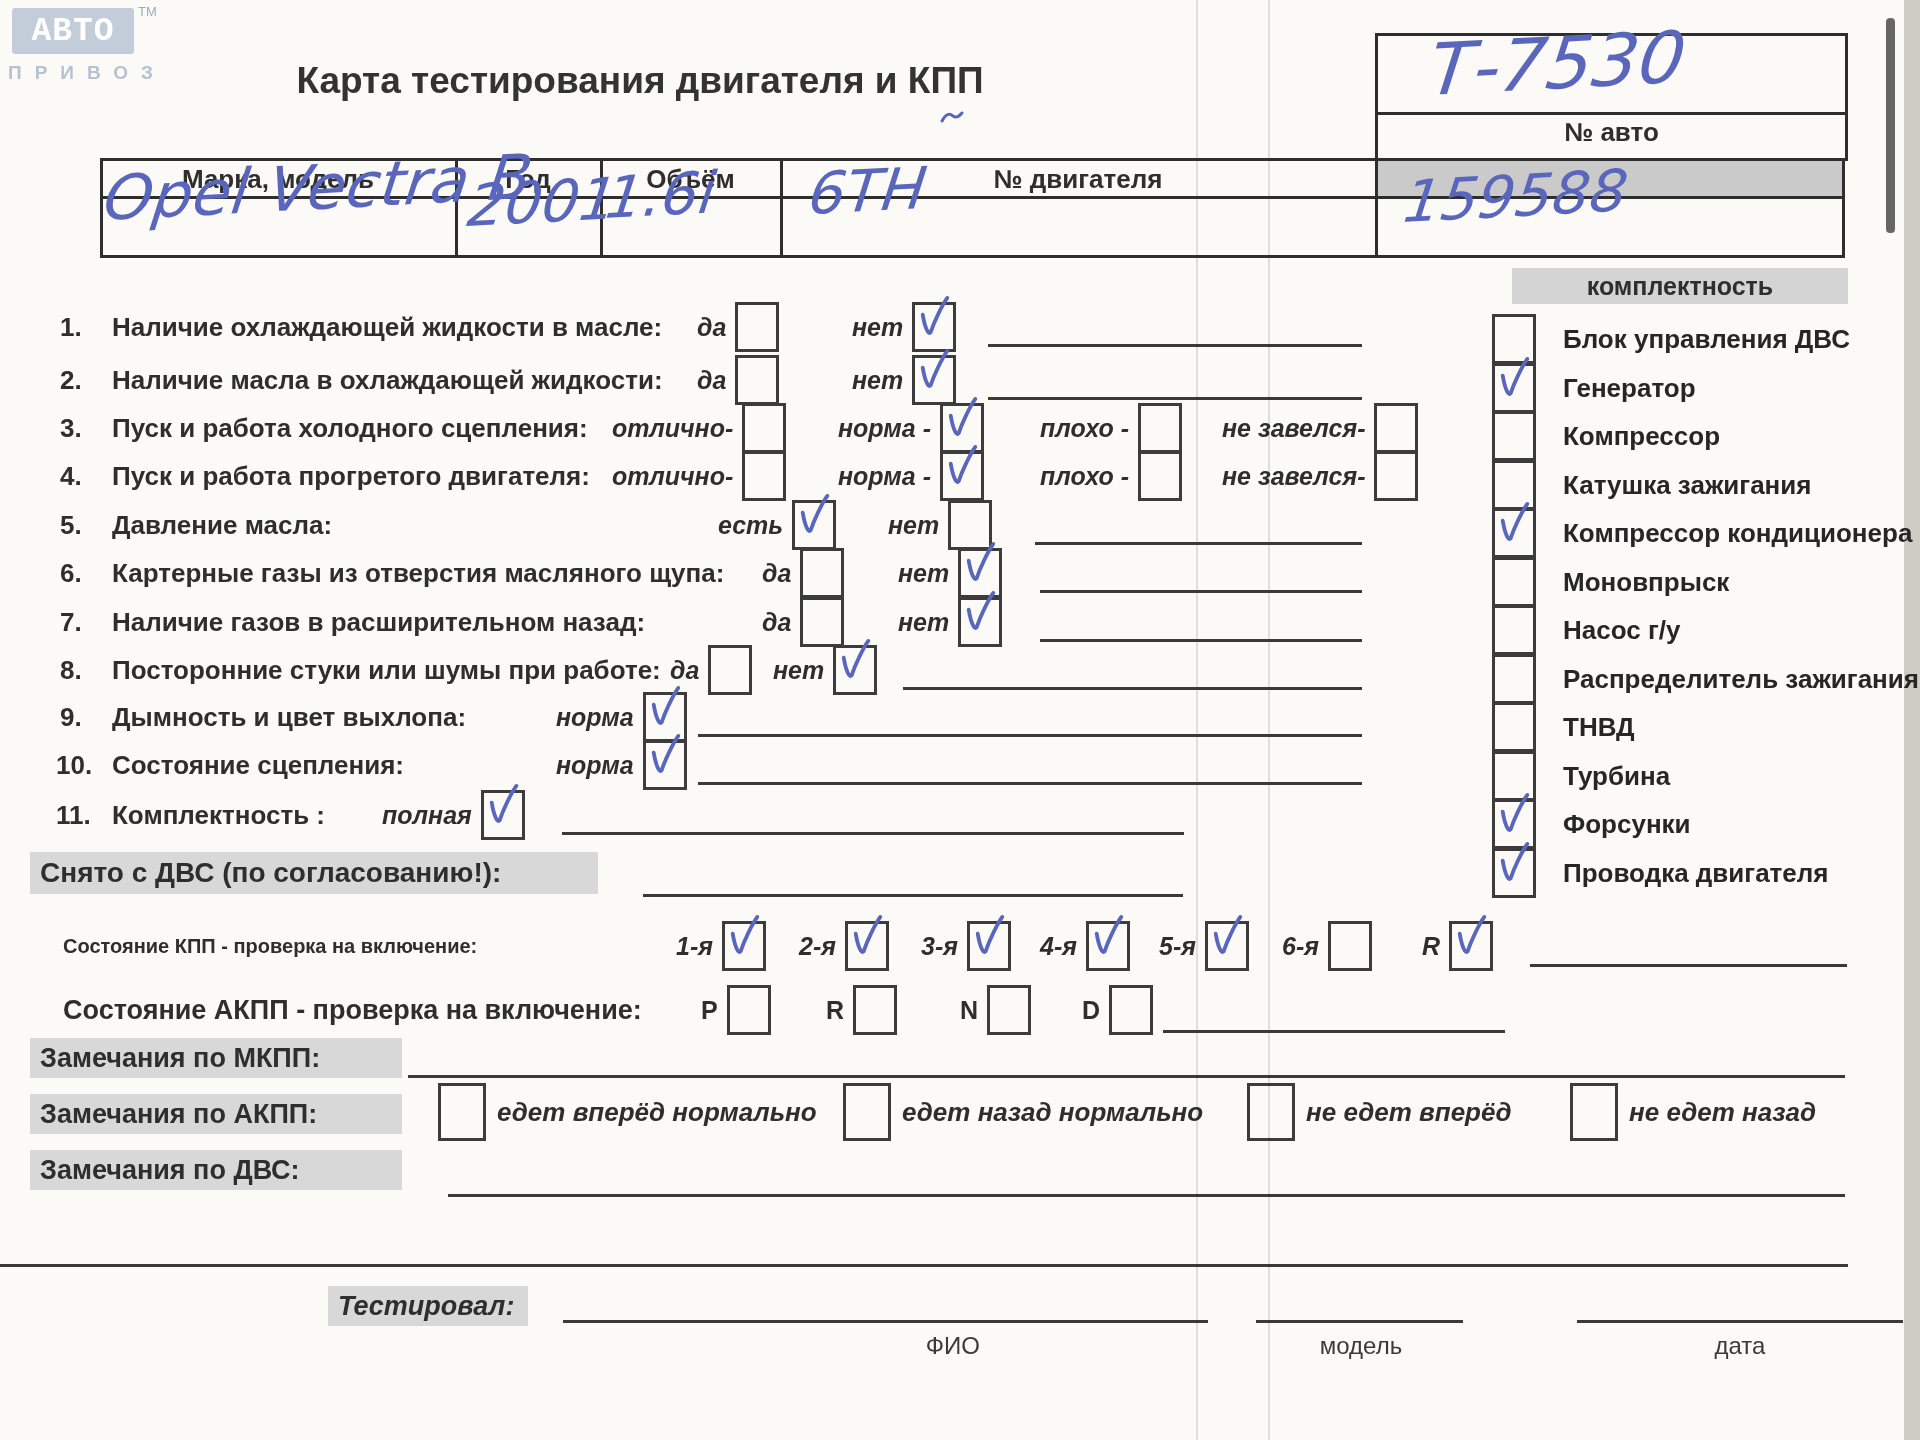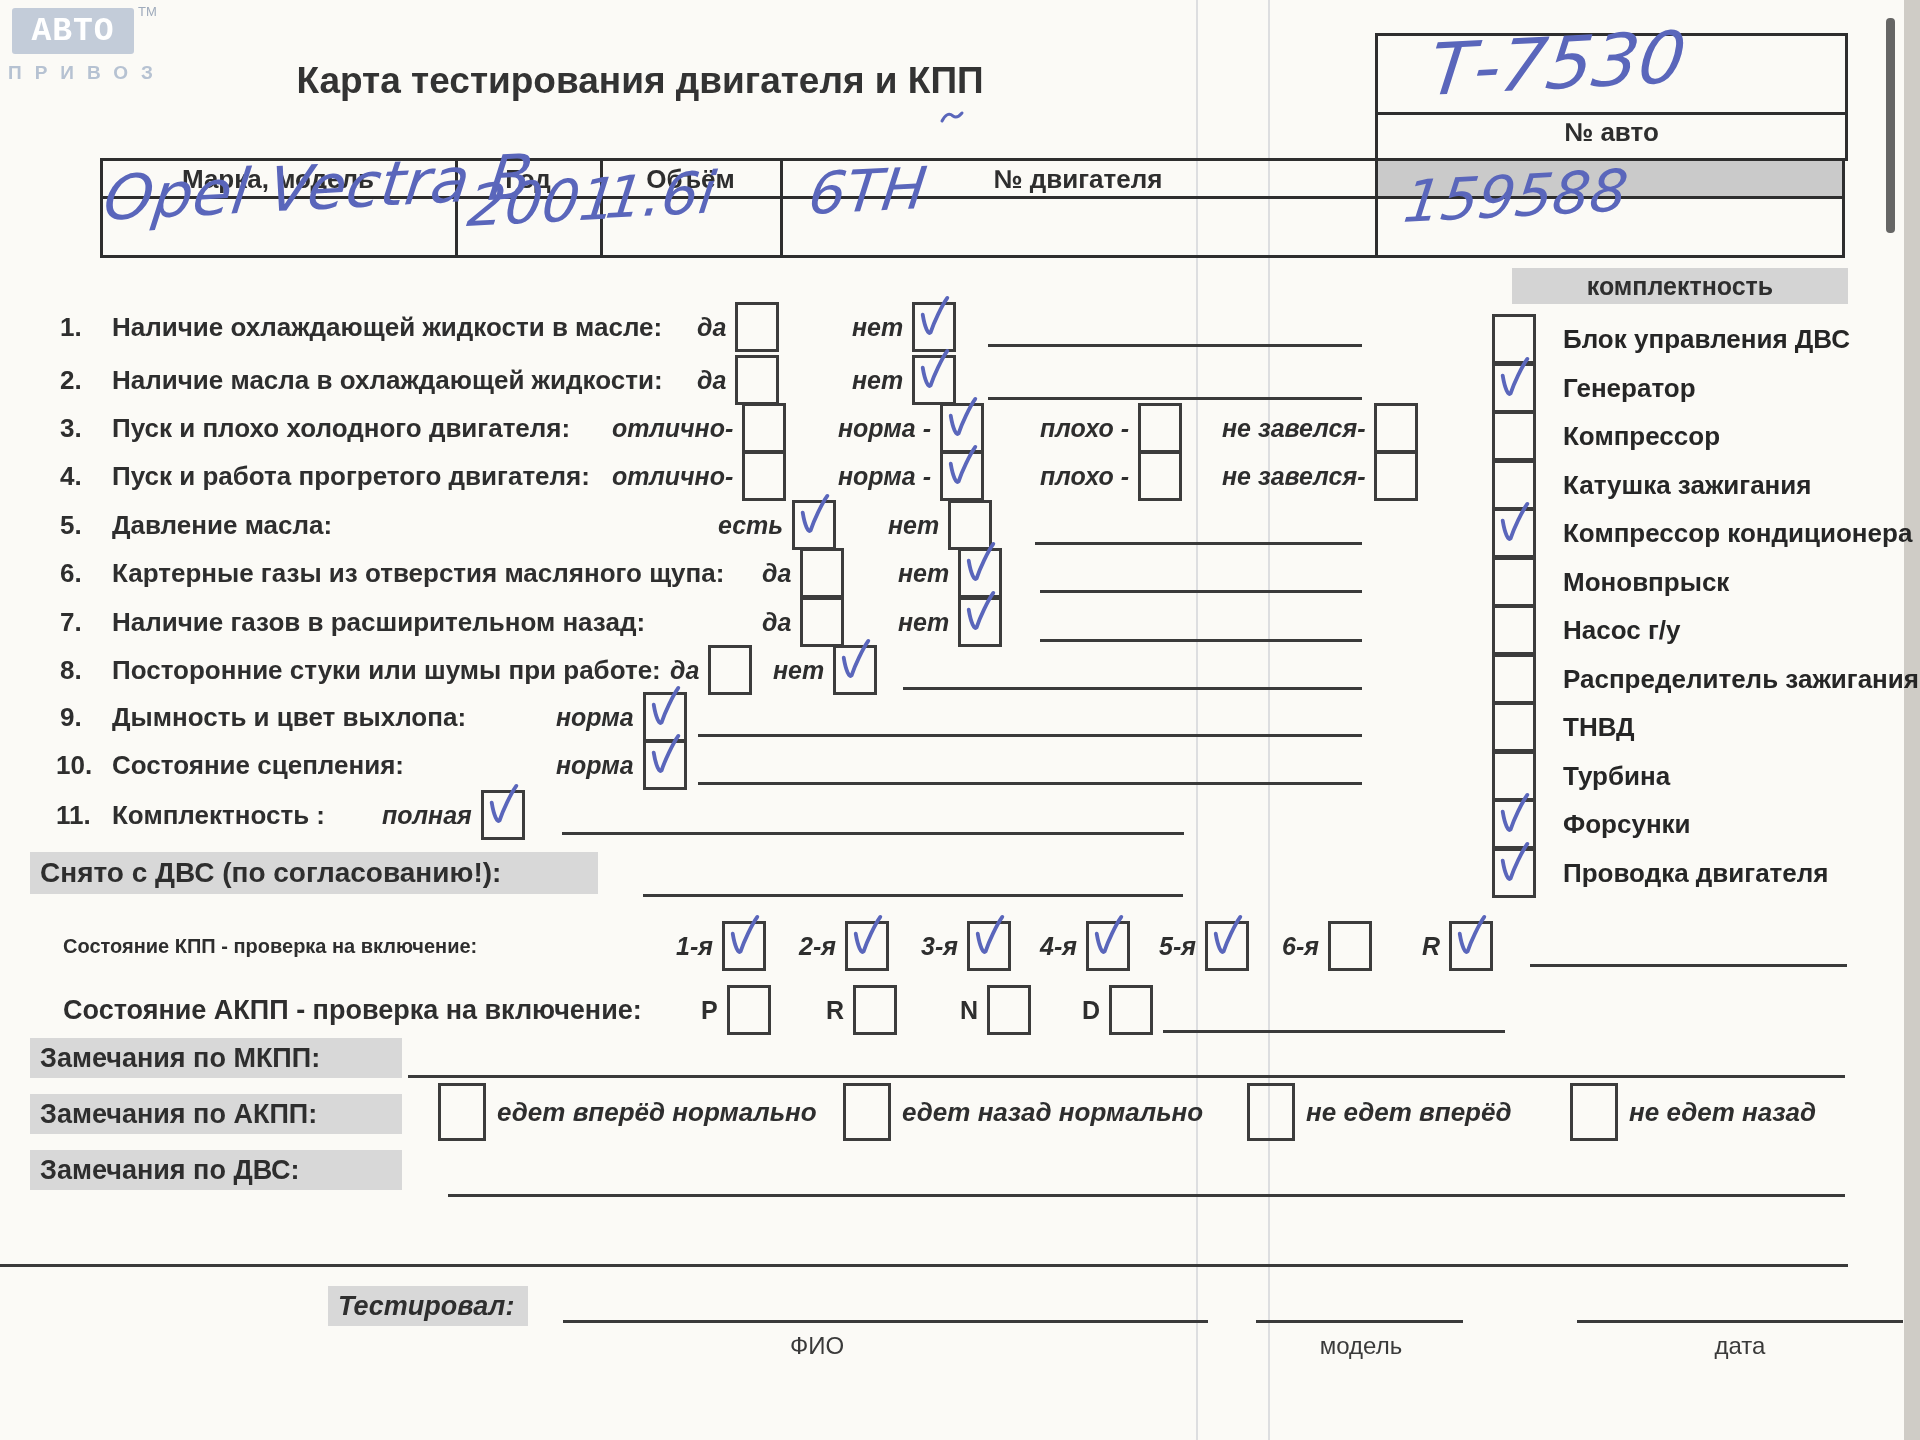--- a/index.html
+++ b/index.html
@@ -126,21 +126,21 @@
           <svg class="chk" viewBox="0 0 34 40">
             <path d="M6 17 C8 29 11 35 13 33 C16 24 23 9 28 2"></path>
           </svg>
         </span>
       </span>
     <span class="uline" style="left:988px;top:42px;width:374px"></span>
   </div>
 
   <div class="row" style="top:403px">
     <span class="qnum">3.</span>
-    <span class="qlbl">Пуск и плохо холодного двигателя:</span>
+    <span class="qlbl">Пуск и работа холодного сцепления:</span>
     <span class="grp" style="left:612px">
         <span class="o">отлично-</span>
         <span class="cb"></span>
       </span>
     <span class="grp" style="left:838px">
         <span class="o">норма -</span>
         <span class="cb">
           <svg class="chk" viewBox="0 0 34 40">
             <path d="M6 17 C8 29 11 35 13 33 C16 24 23 9 28 2"></path>
           </svg>
@@ -466,19 +466,19 @@
           <path d="M6 17 C8 29 11 35 13 33 C16 24 23 9 28 2"></path>
         </svg>
       </span>
       <span class="clbl">Проводка двигателя</span>
     </div>
 
   <span class="uline" style="left:0;top:1264px;width:1848px"></span>
 
   <div class="hl" style="left:328px;top:1286px;width:180px;height:40px;font-style:italic">Тестировал:</div>
   <span class="uline" style="left:563px;top:1320px;width:645px"></span>
-  <div class="flabel" style="left:790px;top:1332px;width:190px;text-align:left">ФИО</div>
+  <div class="flabel" style="left:790px;top:1332px;width:190px;text-align:right">ФИО</div>
   <span class="uline" style="left:1256px;top:1320px;width:207px"></span>
   <div class="flabel" style="left:1281px;top:1332px;width:160px;text-align:center">модель</div>
   <span class="uline" style="left:1577px;top:1320px;width:326px"></span>
   <div class="flabel" style="left:1670px;top:1332px;width:140px;text-align:center">дата</div>
 
 </div>
 
 </body></html>

